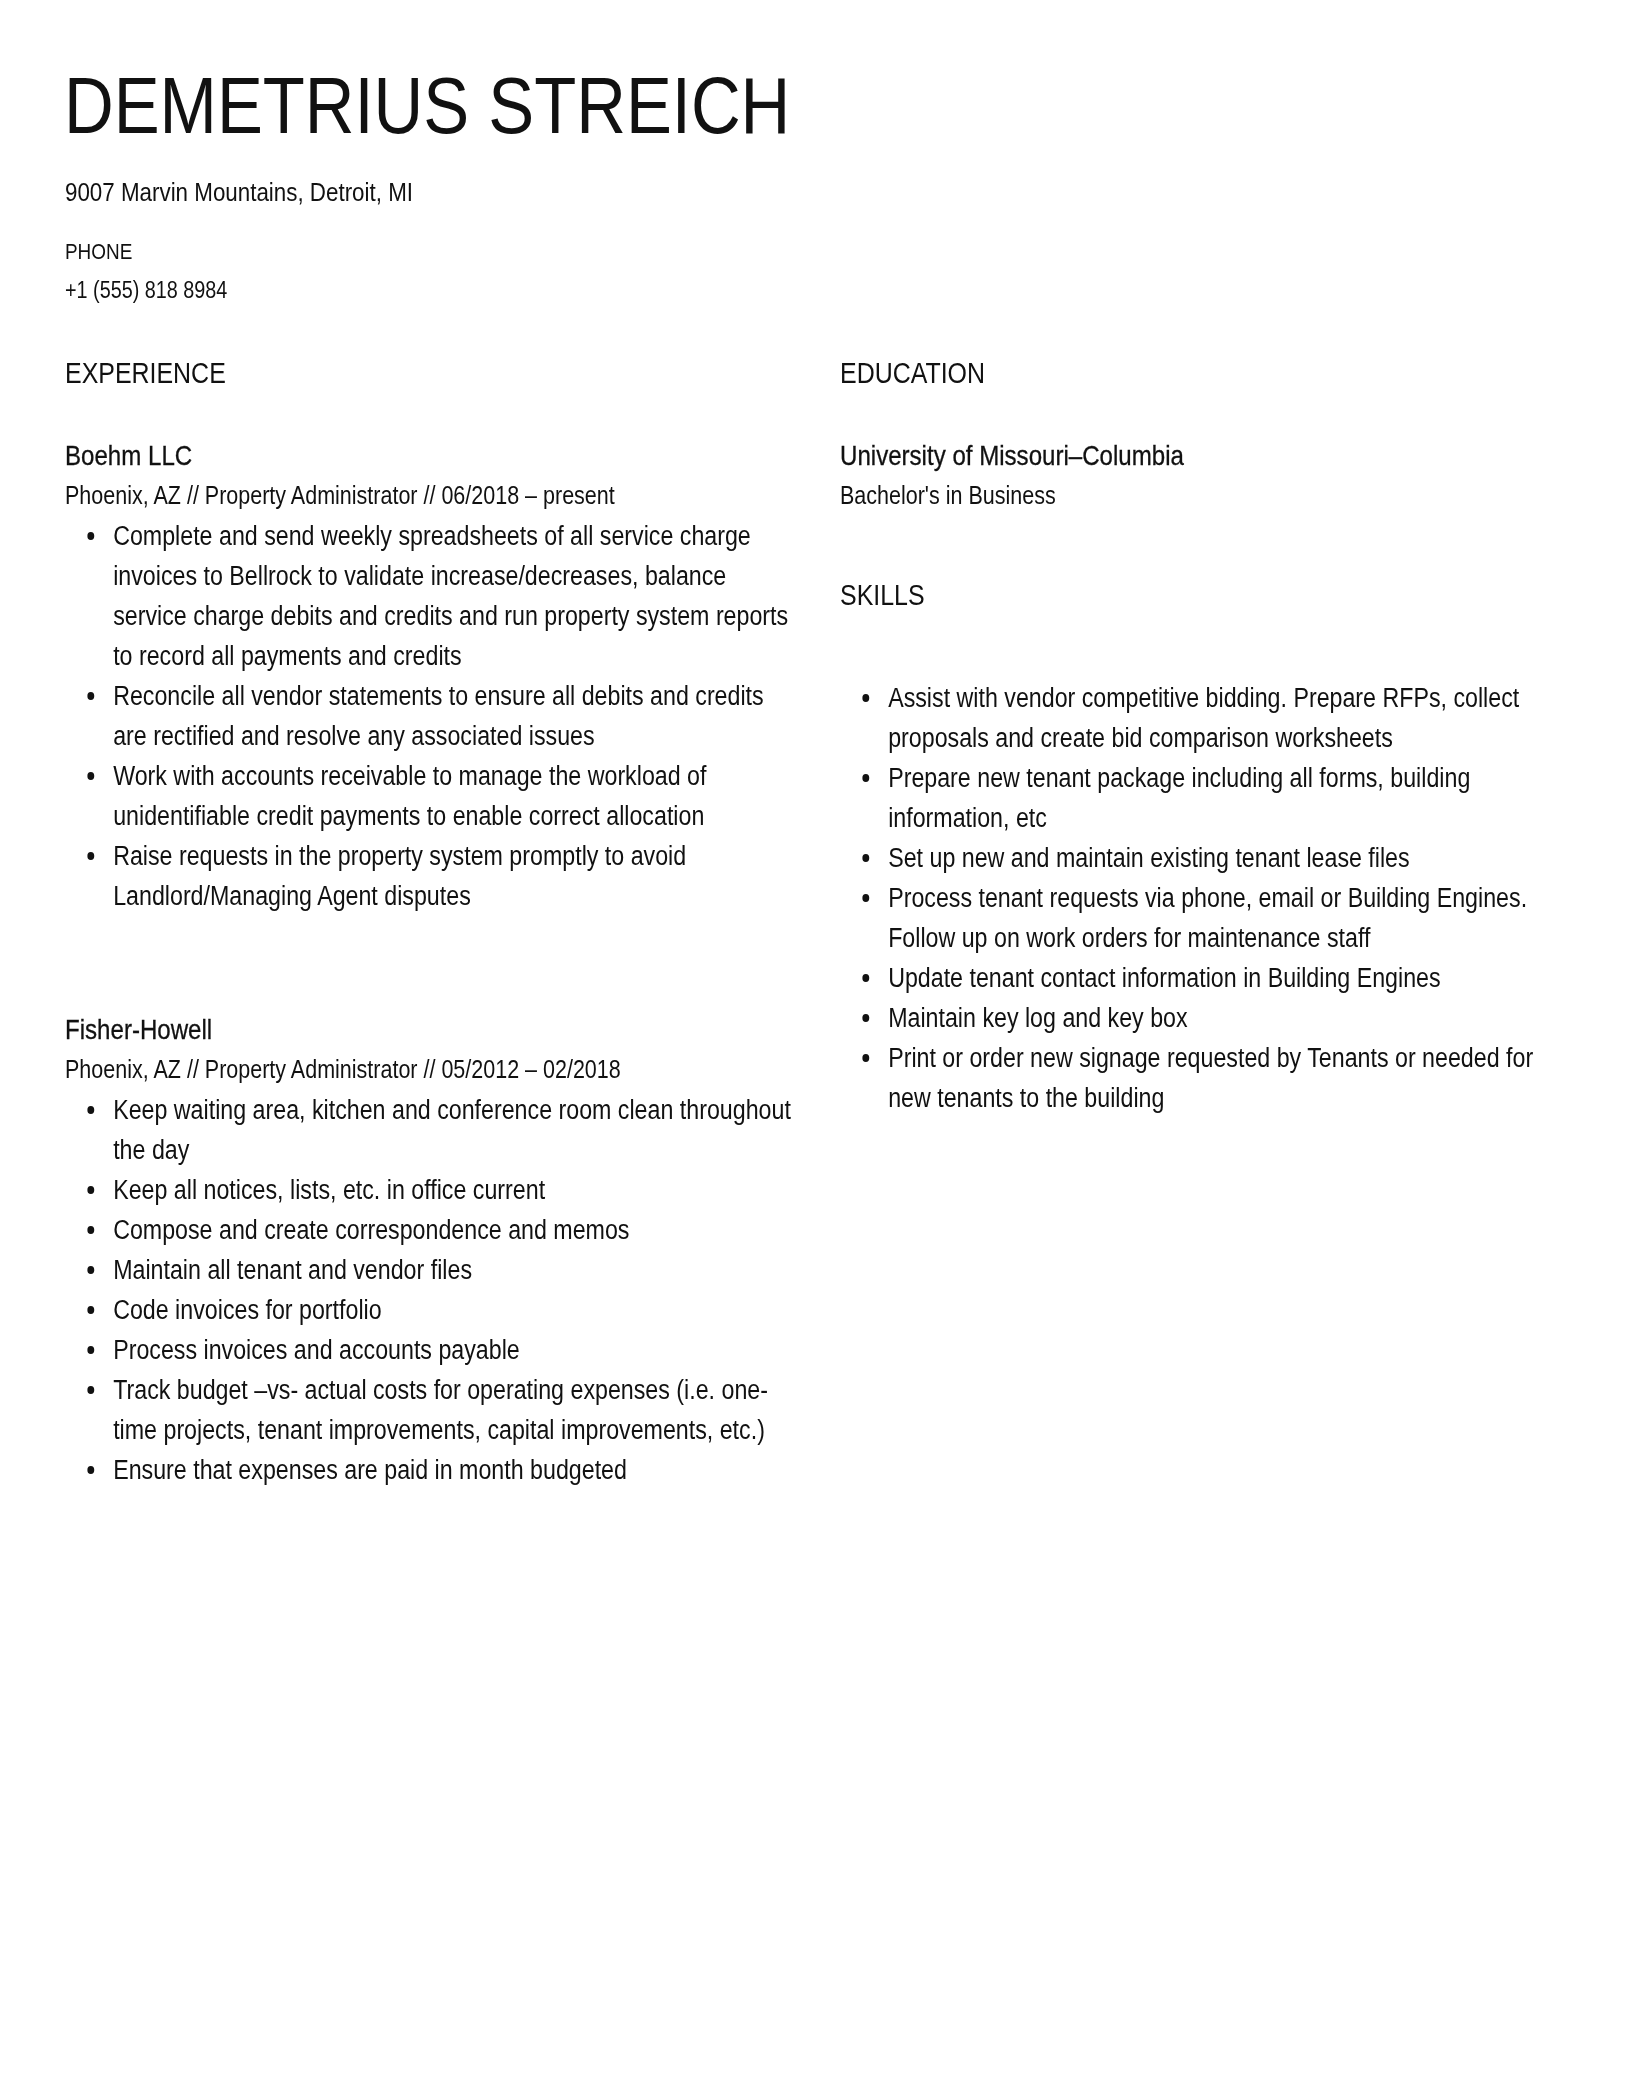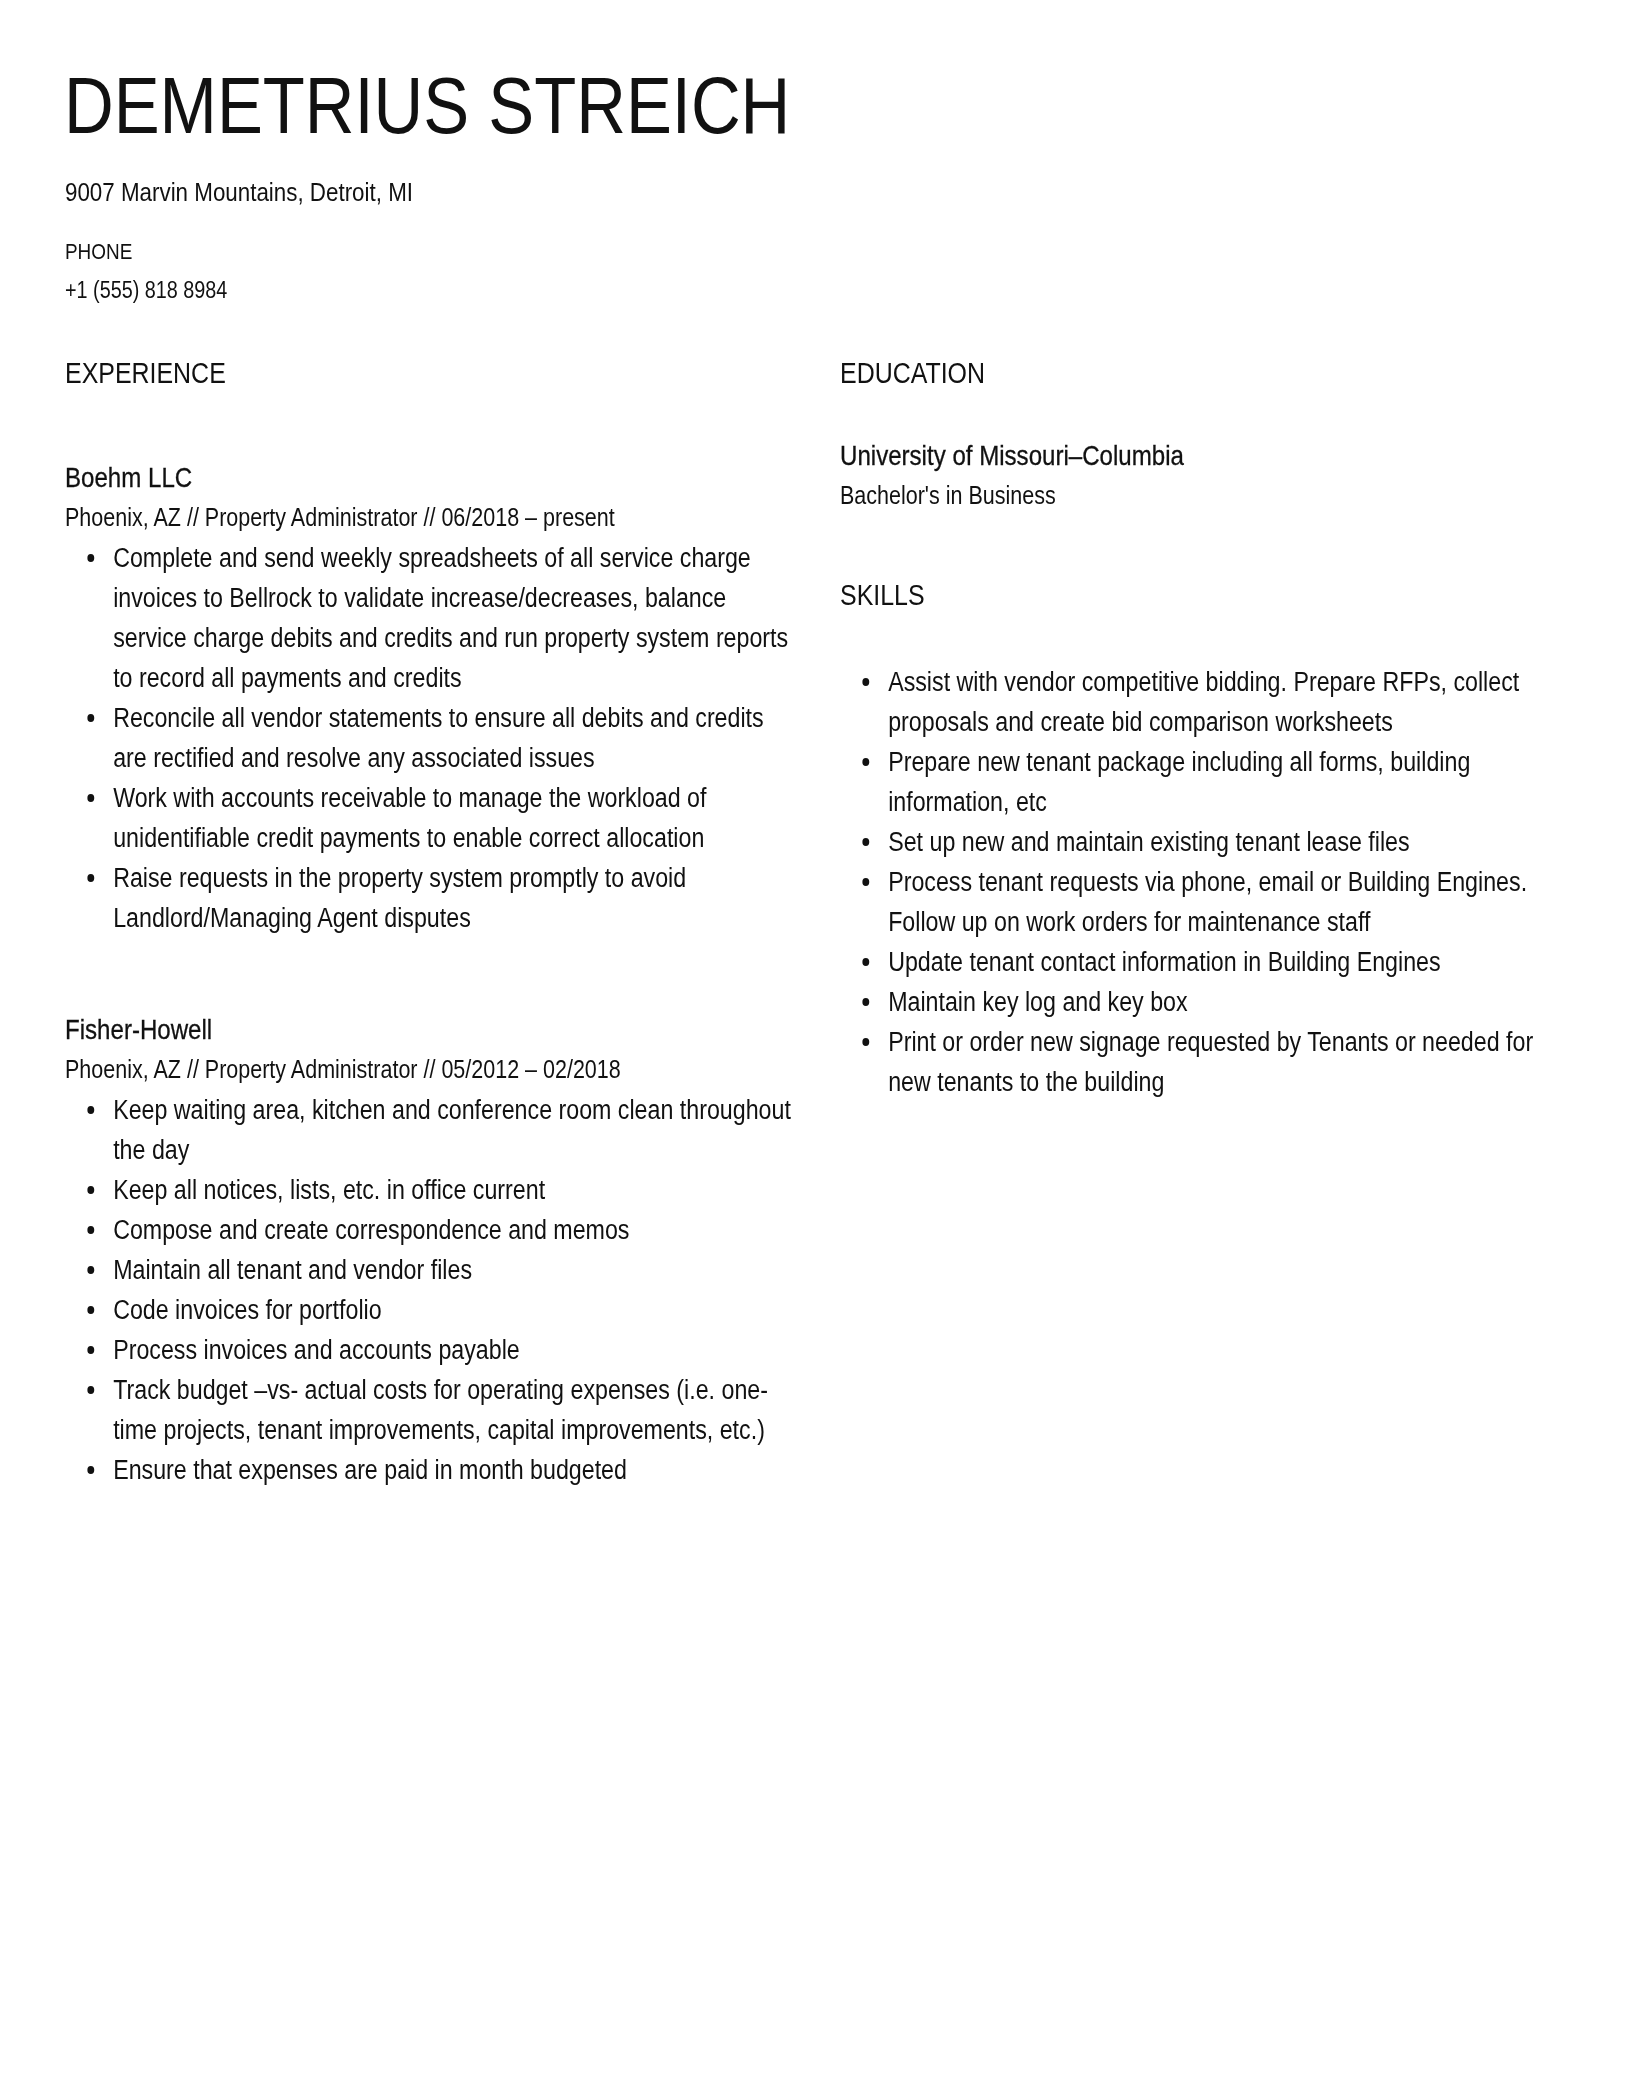--- a/index.html
+++ b/index.html
@@ -59,21 +59,21 @@
 <body>
 
 <h1 class="name">DEMETRIUS STREICH</h1>
 <div class="address">9007 Marvin Mountains, Detroit, MI</div>
 <div class="phone-label">PHONE</div>
 <div class="phone-value">+1 (555) 818 8984</div>
 
 <div class="col col-left">
   <h2 class="sec-title" style="top:355px">EXPERIENCE</h2>
 
-  <div class="block" style="top:460px">
+  <div class="block" style="top:438px">
     <h3 class="org">Boehm LLC</h3>
     <div class="meta">Phoenix, AZ // Property Administrator // 06/2018 – present</div>
     <div class="inner">
       <ul class="bullets">
           <li><span class="dot"></span><span>Complete and send weekly spreadsheets of all service charge invoices to Bellrock to validate increase/decreases, balance service charge debits and credits and run property system reports to record all payments and credits</span></li>
           <li><span class="dot"></span><span>Reconcile all vendor statements to ensure all debits and credits are rectified and resolve any associated issues</span></li>
           <li><span class="dot"></span><span>Work with accounts receivable to manage the workload of unidentifiable credit payments to enable correct allocation</span></li>
           <li><span class="dot"></span><span>Raise requests in the property system promptly to avoid Landlord/Managing Agent disputes</span></li>
         </ul>
     </div>
@@ -98,21 +98,21 @@
 </div>
 
 <div class="col col-right">
   <h2 class="sec-title" style="top:355px">EDUCATION</h2>
   <div class="block" style="top:438px">
     <h3 class="org">University of Missouri–Columbia</h3>
     <div class="meta">Bachelor's in Business</div>
   </div>
 
   <h2 class="sec-title" style="top:577px">SKILLS</h2>
-  <div class="block" style="top:658px">
+  <div class="block" style="top:674px">
     <div class="inner">
       <ul class="bullets">
           <li><span class="dot"></span><span>Assist with vendor competitive bidding. Prepare RFPs, collect proposals and create bid comparison worksheets</span></li>
           <li><span class="dot"></span><span>Prepare new tenant package including all forms, building information, etc</span></li>
           <li><span class="dot"></span><span>Set up new and maintain existing tenant lease files</span></li>
           <li><span class="dot"></span><span>Process tenant requests via phone, email or Building Engines. Follow up on work orders for maintenance staff</span></li>
           <li><span class="dot"></span><span>Update tenant contact information in Building Engines</span></li>
           <li><span class="dot"></span><span>Maintain key log and key box</span></li>
           <li><span class="dot"></span><span>Print or order new signage requested by Tenants or needed for new tenants to the building</span></li>
         </ul>

